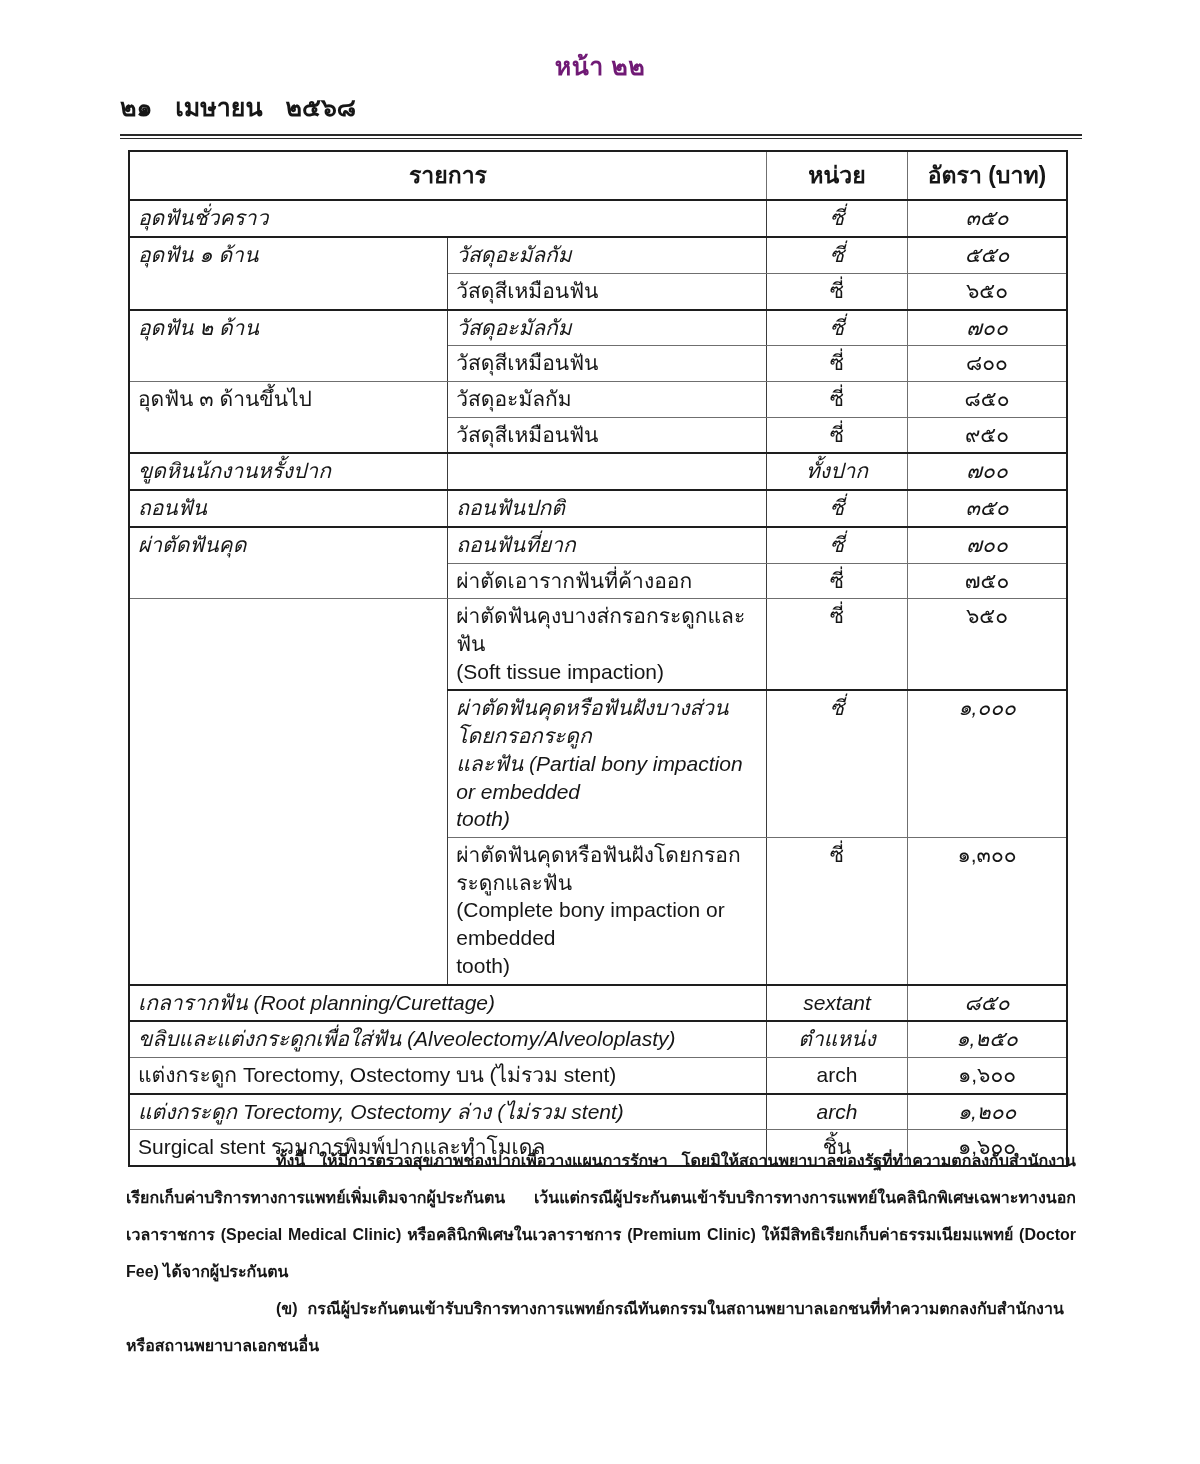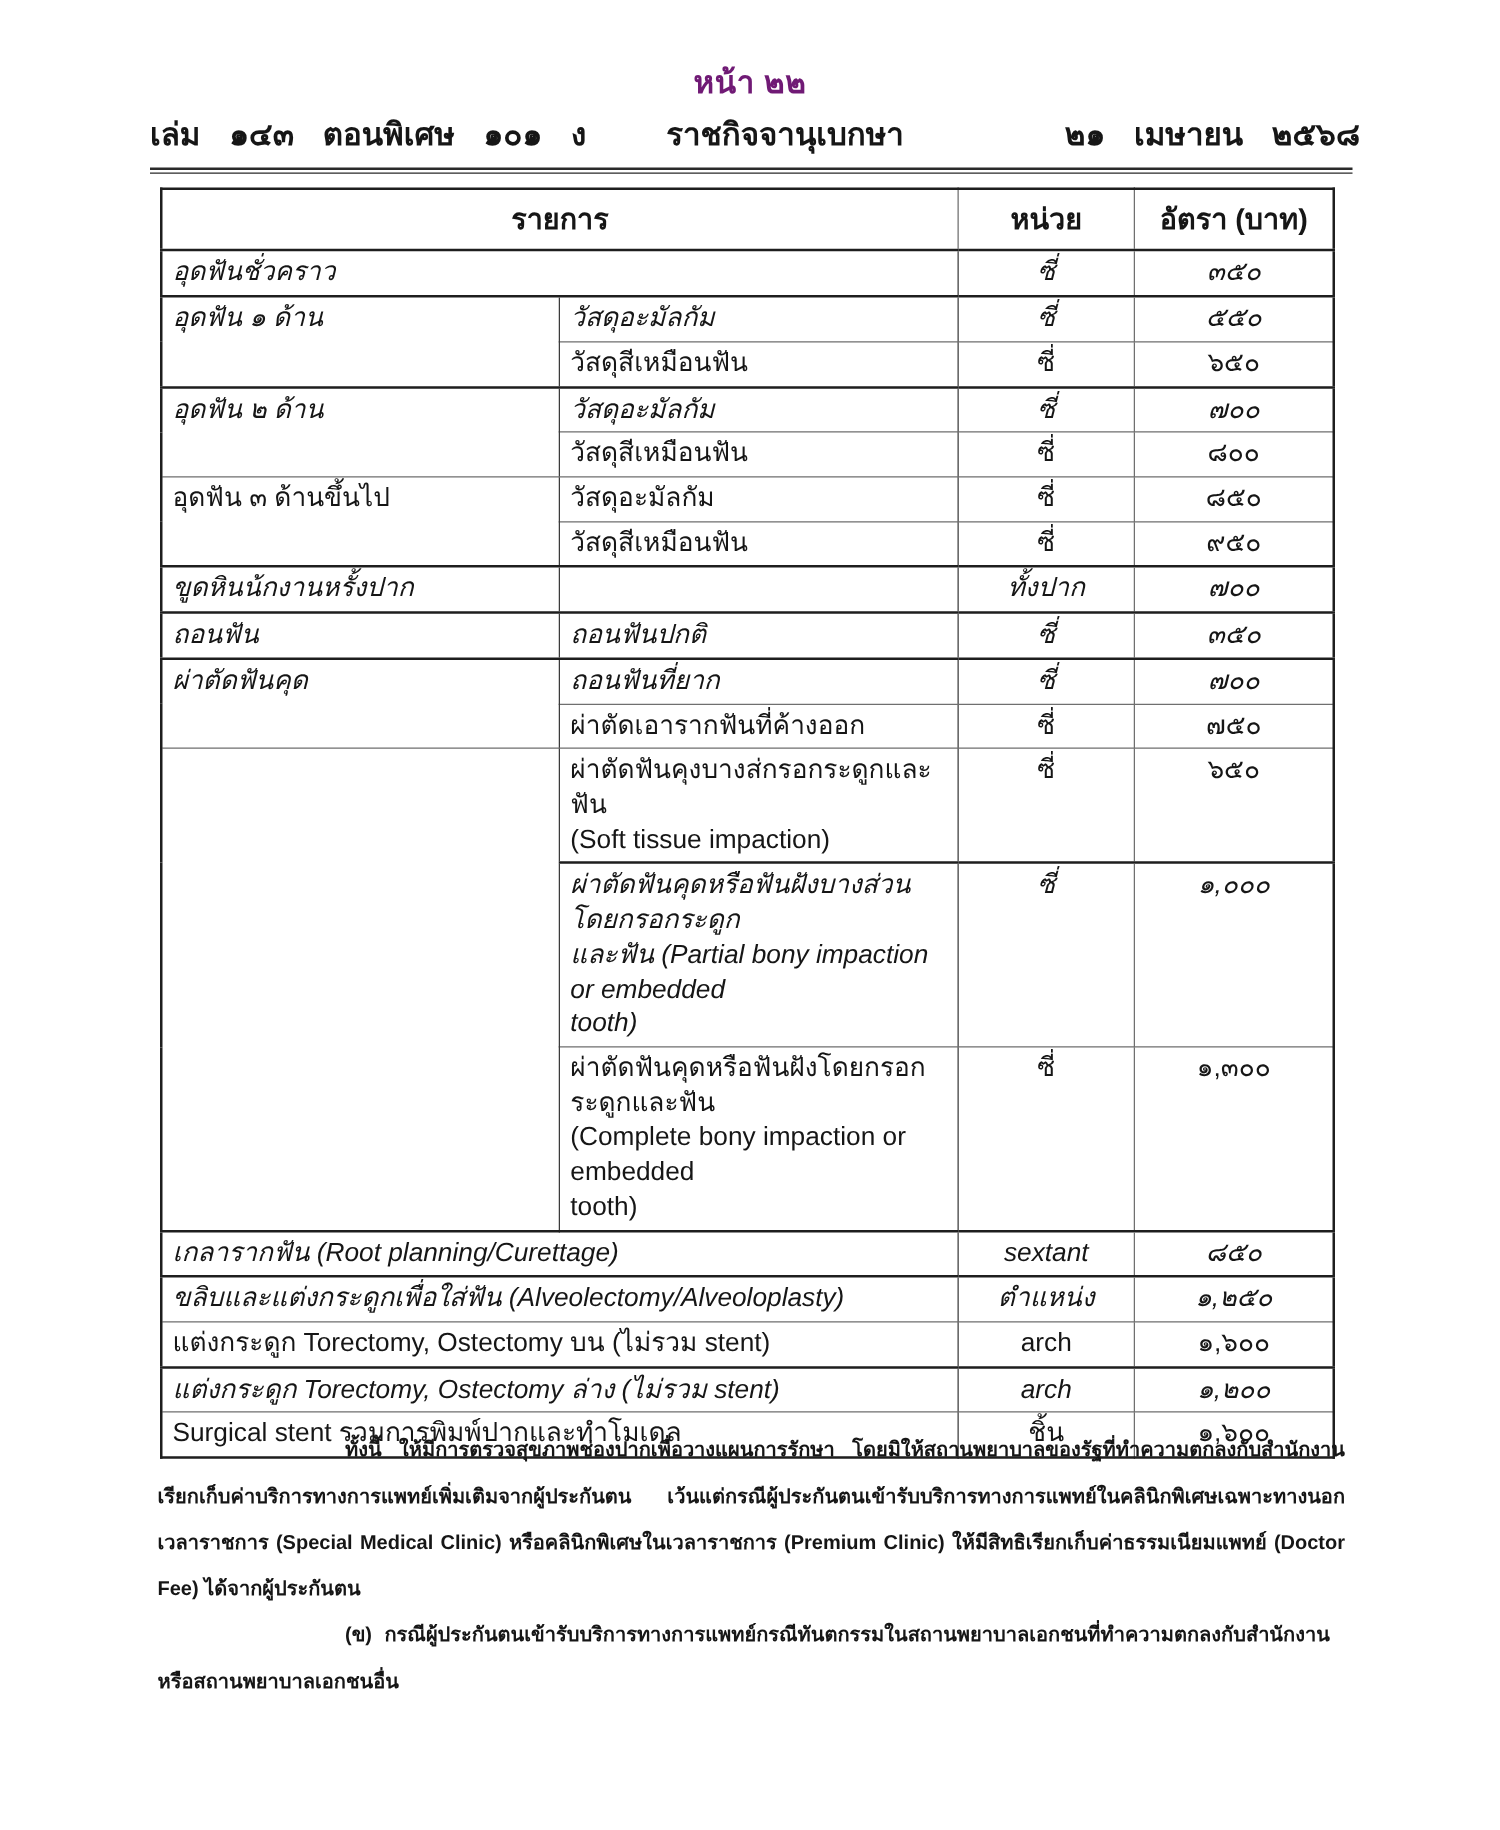--- a/index.html
+++ b/index.html
@@ -128,28 +128,20 @@
   .indent-b { display: inline-block; width: 150px; }
 </style>
 </head>
 <body>
 
 <div class="page">
 
   <div class="gazette-header">
     <div class="page-number-line">หน้า ๒๒</div>
     <div class="header-row">
-      <div class="header-left">
-        <span>เล่ม</span>
-        <span>๑๔๓</span>
-        <span>ตอนพิเศษ</span>
-        <span>๑๐๑</span>
-        <span>ง</span>
-      </div>
-      <div class="header-center">ราชกิจจานุเบกษา</div>
       <div class="header-right">
         <span>๒๑</span>
         <span>เมษายน</span>
         <span>๒๕๖๘</span>
       </div>
     </div>
     <div class="header-rule"></div>
   </div>
 
   <table class="rate-table">

